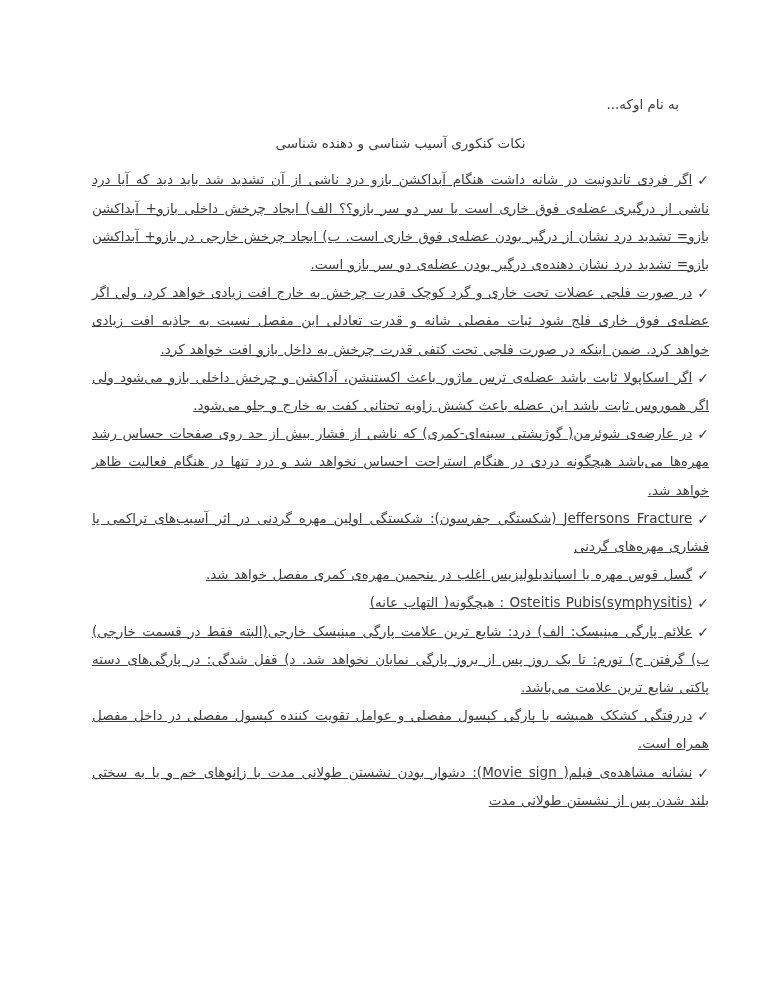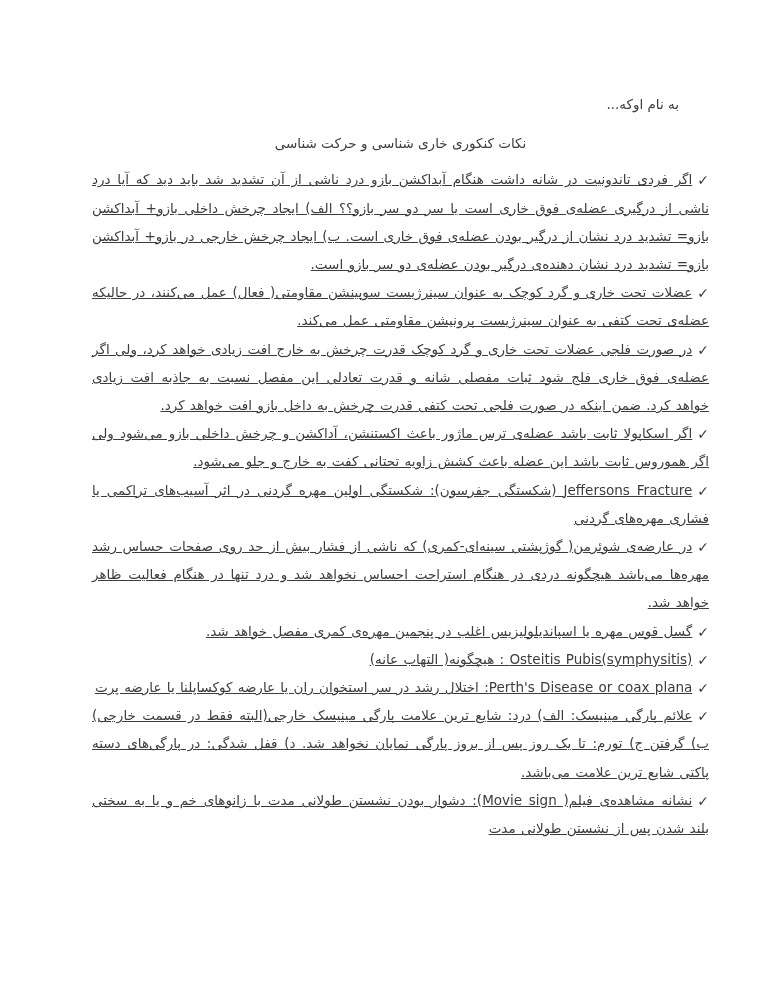--- a/index.html
+++ b/index.html
@@ -43,42 +43,41 @@
     font-size: 14px;
     transform: translateY(1px);
   }
 </style>
 </head>
 <body>
 
 <div class="page">
   <div class="content">
     <div class="basmala">به نام اوکه...</div>
-    <div class="title">نکات کنکوری خاری شناسی و حرکت شناسی</div>
+    <div class="title">نکات کنکوری آسیب شناسی و دهنده شناسی</div>
     <div class="notes" id="notes">
   <p class="item"><span class="check">✓</span><span class="txt">اگر فردی تاندونیت در شانه داشت هنگام آبداکشن بازو درد ناشی از آن تشدید شد باید دید که آیا درد ناشی از درگیری عضله‌ی فوق خاری است یا سر دو سر بازو؟؟ الف) ایجاد چرخش داخلی بازو+ آبداکشن بازو= تشدید درد نشان از درگیر بودن عضله‌ی فوق خاری است. ب) ایجاد چرخش خارجی در بازو+ آبداکشن بازو= تشدید درد نشان دهنده‌ی درگیر بودن عضله‌ی دو سر بازو است.</span></p>
 
-  <p class="item"><span class="check">✓</span><span class="txt">عضلات تحت خاری و گرد کوچک به عنوان سینرژیست سوپینشن مقاومتی( فعال) عمل می‌کنند، در حالیکه عضله‌ی تحت کتفی به عنوان سینرژیست پرونیشن مقاومتی عمل می‌کند.</span></p>
 
   <p class="item"><span class="check">✓</span><span class="txt">در صورت فلجی عضلات تحت خاری و گرد کوچک قدرت چرخش به خارج افت زیادی خواهد کرد، ولی اگر عضله‌ی فوق خاری فلج شود ثبات مفصلی شانه و قدرت تعادلی این مفصل نسبت به جاذبه افت زیادی خواهد کرد. ضمن اینکه در صورت فلجی تحت کتفی قدرت چرخش به داخل بازو افت خواهد کرد.</span></p>
 
 
   <p class="item"><span class="check">✓</span><span class="txt">اگر اسکاپولا ثابت باشد عضله‌ی ترس ماژور باعث اکستنشن، آداکشن و چرخش داخلی بازو می‌شود ولی اگر هموروس ثابت باشد این عضله باعث کشش زاویه تحتانی کفت به خارج و جلو می‌شود.</span></p>
 
+  <p class="item"><span class="check">✓</span><span class="txt">در عارضه‌ی شوئرمن( گوژپشتی سینه‌ای-کمری) که ناشی از فشار بیش از حد روی صفحات حساس رشد مهره‌ها می‌باشد هیچگونه دردی در هنگام استراحت احساس نخواهد شد و درد تنها در هنگام فعالیت ظاهر خواهد شد.</span></p>
+
   <p class="item"><span class="check">✓</span><span class="txt">Jeffersons Fracture (شکستگی جفرسون): شکستگی اولین مهره گردنی در اثر آسیب‌های تراکمی یا فشاری مهره‌های گردنی</span></p>
-
-  <p class="item"><span class="check">✓</span><span class="txt">در عارضه‌ی شوئرمن( گوژپشتی سینه‌ای-کمری) که ناشی از فشار بیش از حد روی صفحات حساس رشد مهره‌ها می‌باشد هیچگونه دردی در هنگام استراحت احساس نخواهد شد و درد تنها در هنگام فعالیت ظاهر خواهد شد.</span></p>
 
   <p class="item"><span class="check">✓</span><span class="txt">گسل قوس مهره یا اسپاندیلولیزیس اغلب در پنجمین مهره‌ی کمری مفصل خواهد شد.</span></p>
 
   <p class="item"><span class="check">✓</span><span class="txt">Osteitis Pubis(symphysitis) : هیچگونه( التهاب عانه)</span></p>
 
-  <p class="item"><span class="check">✓</span><span class="txt">Perth's Disease or coax plana: اختلال رشد در سر استخوان ران یا عارضه کوکساپلنا یا عارضه پرت</span></p>
 
   <p class="item"><span class="check">✓</span><span class="txt">علائم پارگی مینیسک: الف) درد: شایع ترین علامت پارگی مینیسک خارجی(البته فقط در قسمت خارجی) ب) گرفتن ج) تورم: تا یک روز پس از بروز پارگی نمایان نخواهد شد. د) قفل شدگی: در پارگی‌های دسته پاکتی شایع ترین علامت می‌باشد.</span></p>
 
 
+  <p class="item"><span class="check">✓</span><span class="txt">دررفتگی کشکک همیشه با پارگی کپسول مفصلی و عوامل تقویت کننده کپسول مفصلی در داخل مفصل همراه است.</span></p>
 
   <p class="item"><span class="check">✓</span><span class="txt">نشانه مشاهده‌ی فیلم( Movie sign): دشوار بودن نشستن طولانی مدت با زانوهای خم و یا به سختی بلند شدن پس از نشستن طولانی مدت</span></p>
 
 </div>
   </div>
 </div>
 
 </body></html>

